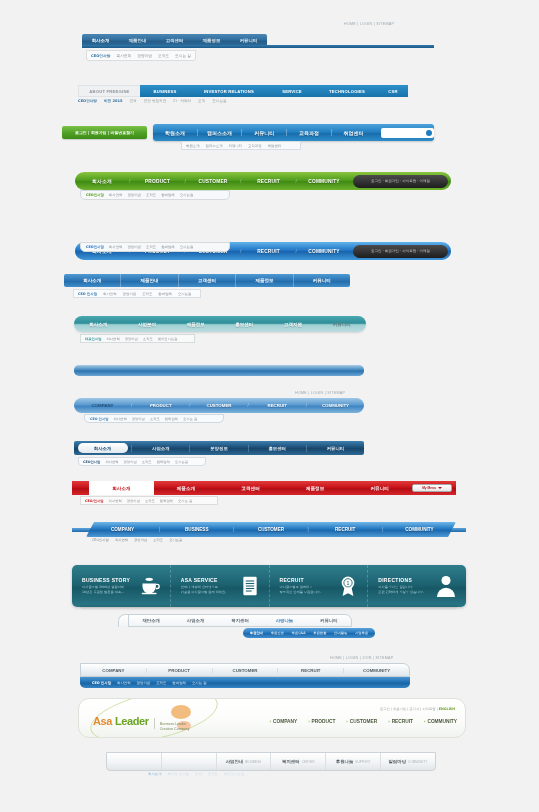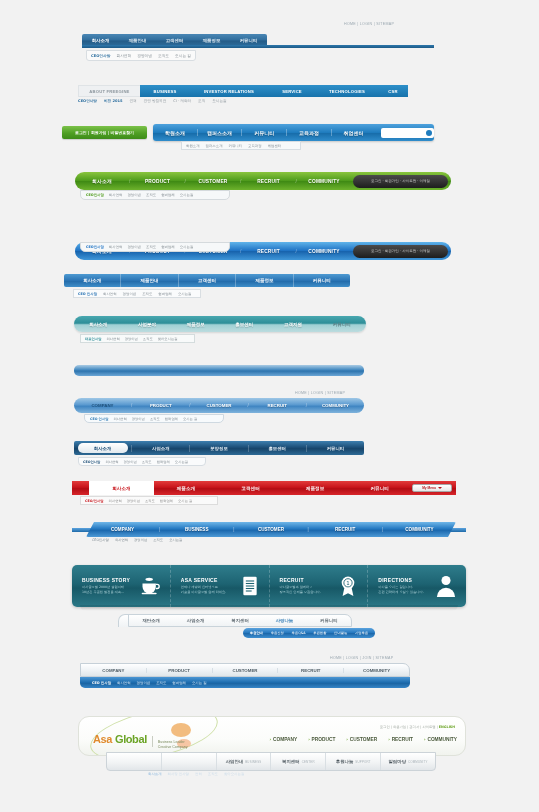--- a/index.html
+++ b/index.html
@@ -192,21 +192,21 @@
   .nav15 .it { flex:1; text-align:center; font-size:4.4px; font-weight:bold; color:#4d5b64;
     border-right:1px solid #d7dfe5; }
   .nav15 .it:last-child { border-right:none; }
   .sub15 { left:80px; top:677px; width:330px; height:11px; border-radius:0 0 5px 5px;
     background:linear-gradient(180deg,#4a96d4 0%,#1d6cae 50%,#17619f 52%,#3685c7 100%);
     display:flex; align-items:center; gap:6px; padding:0 12px; }
   .sub15 span { font-size:3.4px; color:#dbeaf7; white-space:nowrap; }
   .sub15 span.on { color:#fff; font-weight:bold; }
 
   
-  .asa { left:78px; top:716px; width:388px; height:40px; border-radius:11px;
+  .asa { left:78px; top:698px; width:388px; height:40px; border-radius:11px;
     background:linear-gradient(180deg,#ffffff 0%,#fbfcfa 60%,#f1f3ee 100%);
     border:1px solid #dfe2da; overflow:hidden; }
   .asa .swoosh { position:absolute; left:10px; top:-6px; width:130px; height:46px;
     border:1.2px solid #cfe0a8; border-radius:50%; transform:rotate(-12deg); }
   .asa .blob1 { position:absolute; left:92px; top:6px; width:20px; height:14px; border-radius:50%;
     background:#f0b068; opacity:.85; }
   .asa .blob2 { position:absolute; left:98px; top:22px; width:14px; height:9px; border-radius:50%;
     background:#f5c09a; opacity:.9; }
   .asa .logo { position:absolute; left:14px; top:16px; display:flex; align-items:baseline; gap:3px; }
   .asa .logo .l1 { font-size:11px; font-weight:bold; color:#e08b2e; letter-spacing:-.4px; }
@@ -557,21 +557,21 @@
     <span class="ko">협력업체</span>
     <span class="ko">오시는 길</span>
   </div>
 
   <div class="blk asa">
     <div class="swoosh"></div>
     <div class="blob1"></div>
     <div class="blob2"></div>
     <div class="logo">
       <span class="l1">Asa</span>
-      <span class="l2">Global</span>
+      <span class="l2">Leader</span>
       <span class="divd"></span>
       <span class="tag">
         <span>Business Leader</span><br>
         <span>Creative Company</span>
       </span>
     </div>
     <div class="topright ko">
       <span>로그인 | 회원가입 | 관리자 | 사이트맵 |</span>
       <span class="en">ENGLISH</span>
     </div>

